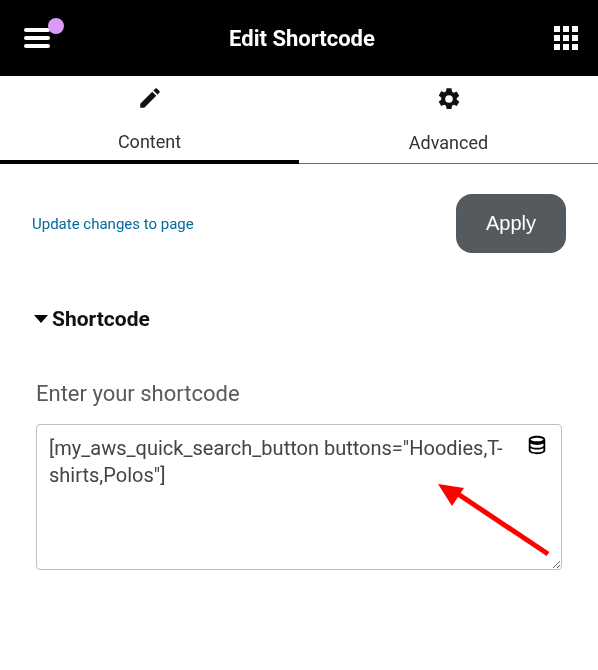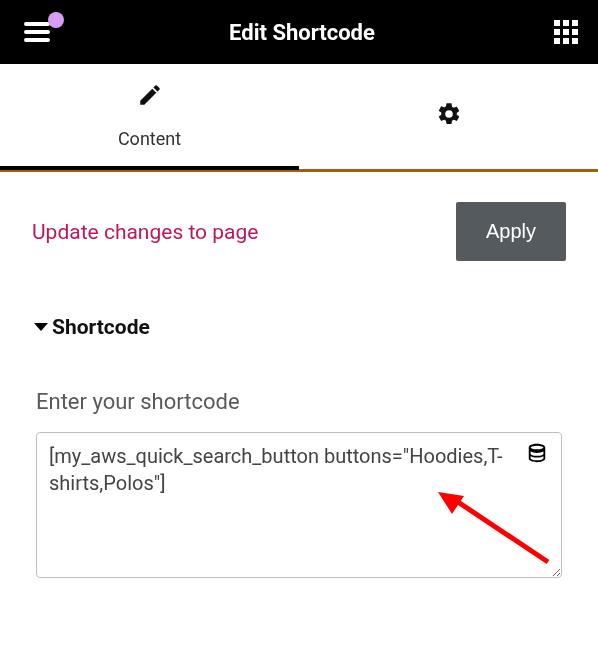--- a/index.html
+++ b/index.html
@@ -1,19 +1,19 @@
 <!DOCTYPE html>
 <html><head>
 <meta charset="utf-8">
 <style>
   * { box-sizing: border-box; margin: 0; padding: 0; }
   html, body { width: 598px; height: 670px; font-family: -apple-system, BlinkMacSystemFont, "Segoe UI", Roboto, Arial, sans-serif; background: #fff; }
   .header {
     background: #000;
-    height: 64px;
+    height: 76px;
     display: flex;
     align-items: center;
     justify-content: space-between;
     padding: 0 20px 0 24px;
     position: relative;
   }
   .hamburger {
     display: flex;
     flex-direction: column;
     justify-content: space-between;
@@ -48,22 +48,22 @@
     gap: 3px;
     cursor: pointer;
   }
   .grid-icon span {
     background: #fff;
     width: 6px;
     height: 6px;
   }
   .tabs {
     display: flex;
-    border-bottom: 3px solid #a16207;
-    height: 108px;
+    border-bottom: 1px solid #a16207;
+    height: 88px;
   }
   .tab {
     flex: 1;
     display: flex;
     flex-direction: column;
     align-items: center;
     justify-content: center;
     gap: 14px;
     cursor: pointer;
     color: #333;
@@ -80,28 +80,28 @@
     font-size: 18px;
   }
   .pencil-svg, .gear-svg { width: 26px; height: 26px; fill: #111; }
   .update-row {
     display: flex;
     align-items: center;
     justify-content: space-between;
     padding: 30px 32px 20px 32px;
   }
   .update-text {
-    font-size: 21px;
-    color: #be185d;
+    font-size: 15px;
+    color: #0369a1;
   }
   .apply-btn {
     background: #555a5f;
     color: #fff;
     border: none;
-    border-radius: 2px;
+    border-radius: 16px;
     font-size: 20px;
     font-weight: 500;
     padding: 18px 30px;
     cursor: pointer;
   }
   .section-header {
     display: flex;
     align-items: center;
     gap: 4px;
     padding: 34px 30px 10px 34px;
@@ -190,20 +190,21 @@
         </svg>
     </span>
     <span class="tab-label">Content</span>
   </div>
   <div class="tab">
     <span class="tab-icon">
       <svg class="gear-svg" viewBox="0 0 24 24">
           <path d="M19.14 12.94a7.49 7.49 0 0 0 .05-.94 7.49 7.49 0 0 0-.05-.94l2.03-1.58a.5.5 0 0 0 .12-.64l-1.92-3.32a.5.5 0 0 0-.6-.22l-2.39.96a7.03 7.03 0 0 0-1.62-.94l-.36-2.54A.5.5 0 0 0 13.9 2h-3.8a.5.5 0 0 0-.5.42l-.36 2.54c-.58.24-1.12.55-1.62.94l-2.39-.96a.5.5 0 0 0-.6.22L2.71 8.48a.5.5 0 0 0 .12.64l2.03 1.58c-.03.31-.05.63-.05.94s.02.63.05.94L2.83 14.16a.5.5 0 0 0-.12.64l1.92 3.32c.14.24.42.33.6.22l2.39-.96c.5.39 1.04.7 1.62.94l.36 2.54c.04.24.25.42.5.42h3.8c.25 0 .46-.18.5-.42l.36-2.54c.58-.24 1.12-.55 1.62-.94l2.39.96c.18.11.46.02.6-.22l1.92-3.32a.5.5 0 0 0-.12-.64l-2.03-1.58zM12 15.5A3.5 3.5 0 1 1 12 8.5a3.5 3.5 0 0 1 0 7z"></path>
         </svg>
     </span>
+    <span class="tab-label">Advanced</span>
   </div>
 </div>
 
 <div class="update-row">
   <div class="update-text">Update changes to page</div>
   <button class="apply-btn">Apply</button>
 </div>
 
 <div class="section-header">
   <span class="section-caret"></span>

